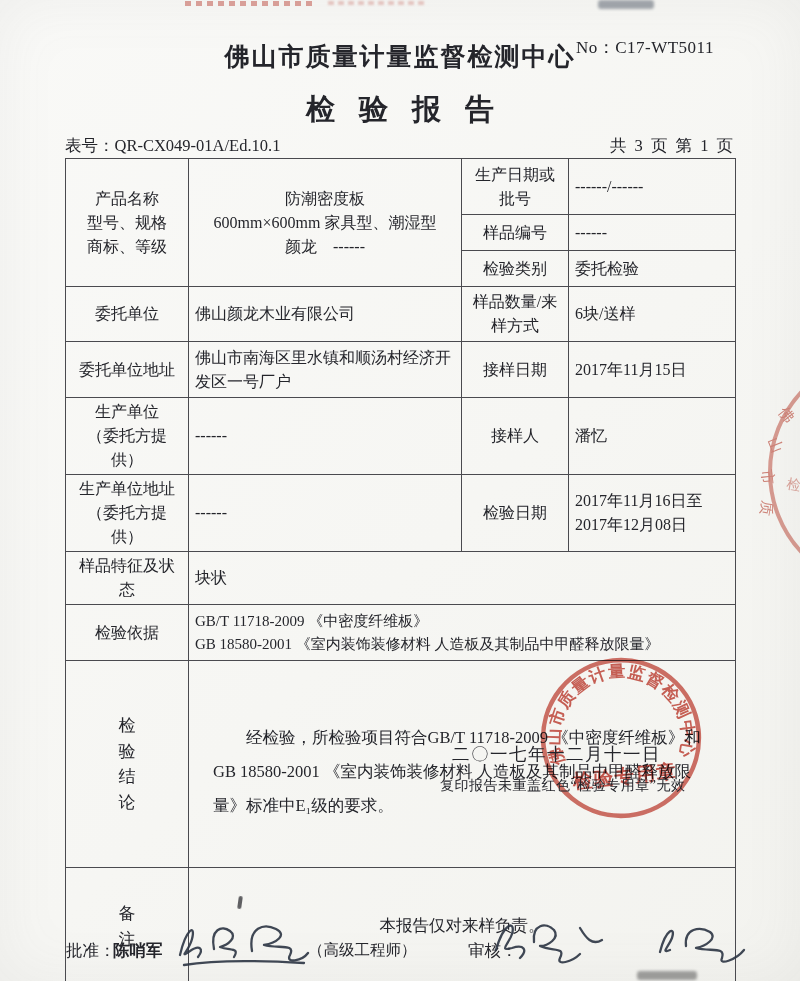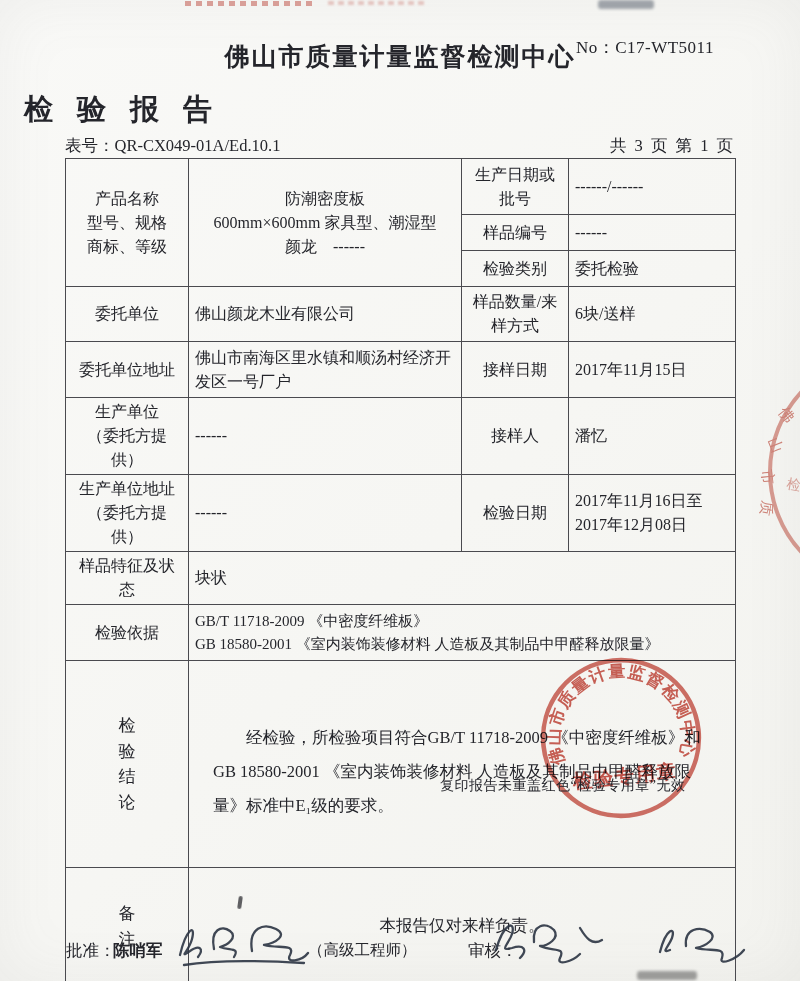--- a/index.html
+++ b/index.html
@@ -19,21 +19,21 @@
   .dark-smudge-top{top:0;left:598px;width:56px;height:9px;opacity:.45;filter:blur(1.5px);
     background:#3a4454;border-radius:3px;}
   .dark-smudge-bottom{top:971px;left:637px;width:60px;height:9px;opacity:.5;filter:blur(1.6px);
     background:#4a4a4a;border-radius:3px;}
   .ink-dot{top:896px;left:238px;width:4px;height:13px;background:#2e2e33;opacity:.75;
     border-radius:2px;transform:rotate(8deg);filter:blur(.3px);}
 
   .hdr-no{position:absolute;top:36px;right:86px;font-size:17px;letter-spacing:.5px;}
   .org-name{position:absolute;top:40px;left:0;width:100%;text-align:center;
     font-size:25px;font-weight:600;letter-spacing:2px;}
-  .report-title{position:absolute;top:90px;left:0;width:100%;
+  .report-title{position:absolute;top:90px;left:0;width:100%;text-align:center;
     font-size:29px;font-weight:700;letter-spacing:24px;text-indent:24px;}
   .form-line{position:absolute;top:135px;left:65px;width:670px;display:flex;
     justify-content:space-between;font-size:16.5px;}
   .form-line .pageinfo{letter-spacing:2px;}
 
   table.info{position:absolute;left:65px;top:158px;width:670px;border-collapse:collapse;
     table-layout:fixed;font-size:16px;}
   table.info td{border:1px solid #4a4a4f;padding:2px 6px;line-height:1.5;vertical-align:middle;}
   .lbl{text-align:center;}
   .val{text-align:left;padding-left:12px;}
@@ -185,20 +185,21 @@
         <div class="vertical-lbl">
           <span>备</span>
           <span>注</span>
         </div>
       </td>
       <td colspan="3" class="remark-cell">本报告仅对来样负责。</td>
     </tr>
   </tbody>
     </table>
 
+  <div class="conc-date">二〇一七年十二月十一日</div>
   <div class="conc-note">复印报告未重盖红色“检验专用章”无效</div>
 
   <svg class="stamp-main" viewBox="0 0 164 164">
     <circle cx="82" cy="82" r="76" fill="none" stroke="#c5463a" stroke-width="4.5" opacity=".9"></circle>
     <path id="ringPath" d="M 25.6 102.5 A 60 60 0 1 1 138.4 102.5" fill="none"></path>
     <text font-size="16" fill="#c5463a" font-weight="600" letter-spacing="1">
       <textPath href="#ringPath" startOffset="2" textLength="232" lengthAdjust="spacingAndGlyphs">佛山市质量计量监督检测中心</textPath>
     </text>
     <text x="82" y="126" text-anchor="middle" font-size="19" font-weight="700" fill="#c0392f" letter-spacing="1.5">检验专用章</text>
   </svg>

